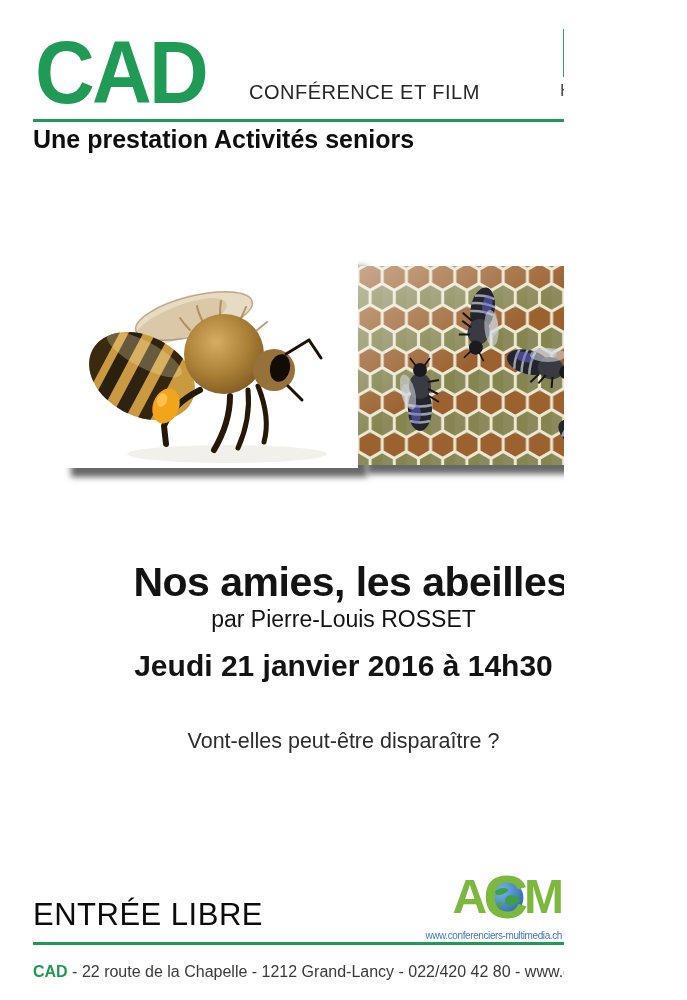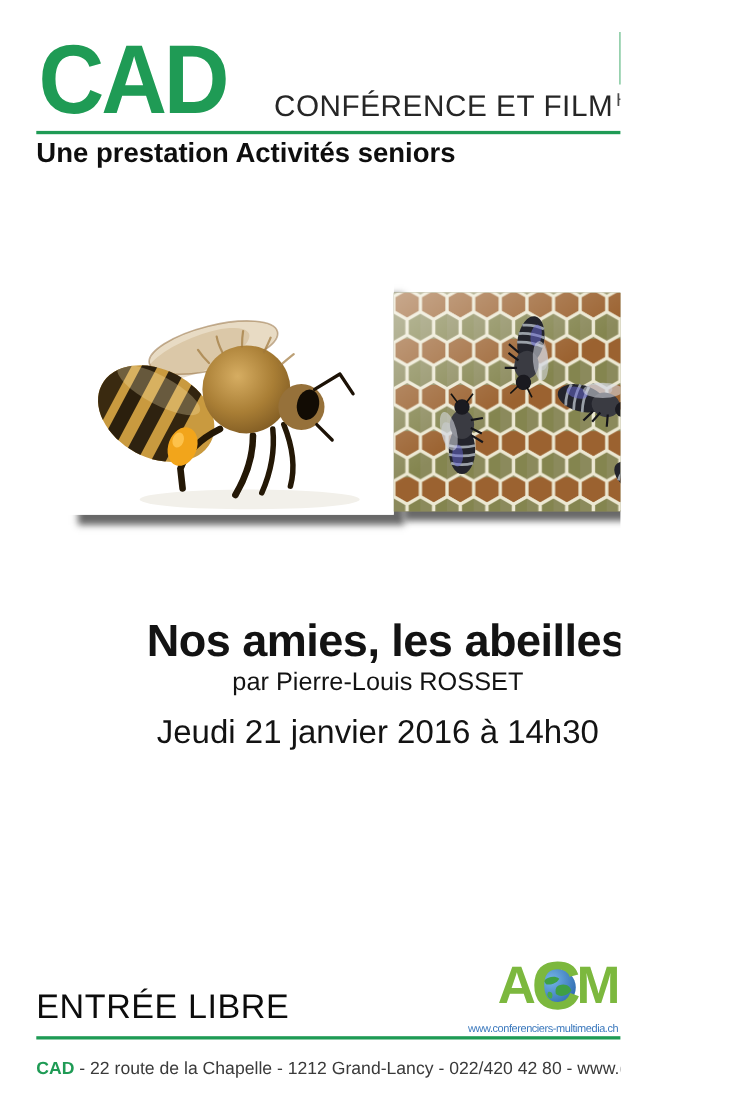--- a/index.html
+++ b/index.html
@@ -2,41 +2,41 @@
 <html><head>
 <meta charset="utf-8">
 <style>
   html,body{margin:0;padding:0;background:#ffffff;}
   .page{position:relative;width:564px;height:1000px;background:#ffffff;overflow:hidden;
         font-family:"Liberation Sans",sans-serif;color:#1a1a1a;}
 
   
   .cad-brand{position:absolute;left:35px;top:28px;font-size:89px;line-height:1;font-weight:bold;
              color:#1f9b55;letter-spacing:-3px;transform:scaleX(0.93);transform-origin:left top;}
-  .header-subtitle{position:absolute;left:249px;top:81px;font-size:27px;font-weight:400;
+  .header-subtitle{position:absolute;left:249px;top:81px;font-size:20px;font-weight:400;
              color:#262626;letter-spacing:0.5px;}
   .hg-logo{position:absolute;left:560px;top:29px;width:124px;text-align:center;}
   .hg-rect{display:block;margin:0 auto;}
   .hg-name{font-size:17px;color:#4c4c4c;margin-top:4px;letter-spacing:0.5px;white-space:nowrap;}
   .hg-tag{font-size:6.5px;color:#8b8b8b;margin-top:1px;white-space:nowrap;}
   .rule{position:absolute;background:#1f9b55;}
   .rule-top{left:33px;top:119px;width:648px;height:3px;}
   .prestation{position:absolute;left:33px;top:125px;font-size:25px;font-weight:bold;color:#0e0e0e;text-align:right;}
 
   
   .photo{position:absolute;box-shadow:9px 9px 6px rgba(78,78,78,0.85);}
   .photo-left{left:62px;top:258px;width:296px;height:210px;background:#fff;}
   .photo-right{left:358px;top:266px;width:270px;height:199px;background:#8d8a5d;}
   .photo svg{display:block;}
 
   
   .title-block{position:absolute;left:0;top:560px;width:687px;text-align:center;color:#131313;}
   .event-title{font-size:41px;font-weight:bold;letter-spacing:-0.5px;line-height:44px;padding-left:15px;}
   .event-speaker{font-size:23px;font-weight:normal;line-height:27px;margin-top:2px;}
-  .event-datetime{font-size:30px;font-weight:normal;margin-top:16px;}
+  .event-datetime{font-size:30px;font-weight:bold;margin-top:16px;}
   .questions{position:absolute;left:0;top:726px;width:687px;text-align:center;
              font-size:21.5px;color:#2c2c2c;line-height:31px;}
 
   
   .entree{position:absolute;left:33px;top:897px;font-size:31px;font-weight:normal;color:#0c0c0c;letter-spacing:0.5px;}
   .acm{position:absolute;right:2px;top:866px;text-align:right;}
   .acm-letters{display:flex;align-items:center;justify-content:flex-end;line-height:1;
                font-weight:bold;color:#7cb83e;letter-spacing:-2px;}
   .acm-a,.acm-m{font-size:48px;}
   .acm-c{font-size:62px;position:relative;isolation:isolate;margin:0 -2px;}
@@ -170,20 +170,21 @@
     </svg>
   </div>
 
   <div class="title-block">
     <div class="event-title">Nos amies, les abeilles</div>
     <div class="event-speaker">par Pierre-Louis ROSSET</div>
     <div class="event-datetime">Jeudi 21 janvier 2016 à 14h30</div>
   </div>
 
   <div class="questions">
+    <div>Vont-elles peut-être disparaître ?</div>
   </div>
 
   <div class="entree">ENTRÉE LIBRE</div>
 
   <div class="acm">
     <div class="acm-letters">
       <span class="acm-a">A</span>
         <span class="acm-c"><svg class="acm-globe" width="36" height="36" viewBox="0 0 36 36">
           <defs>
               <radialGradient id="gb" cx="35%" cy="30%" r="80%">

